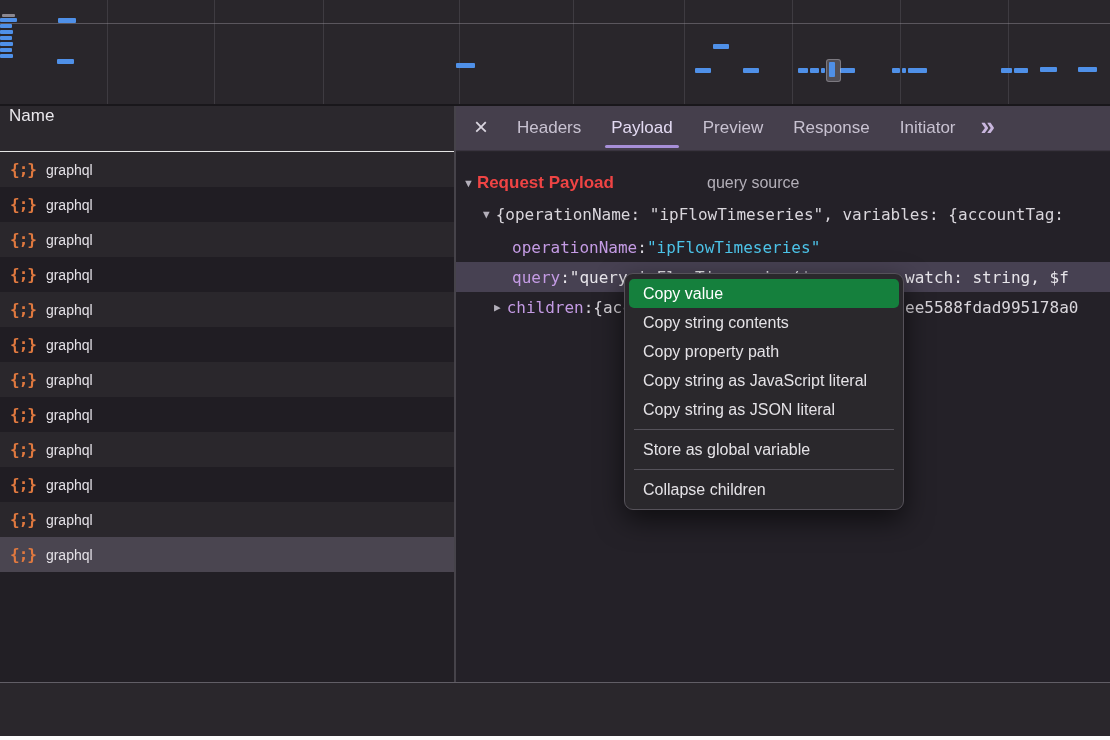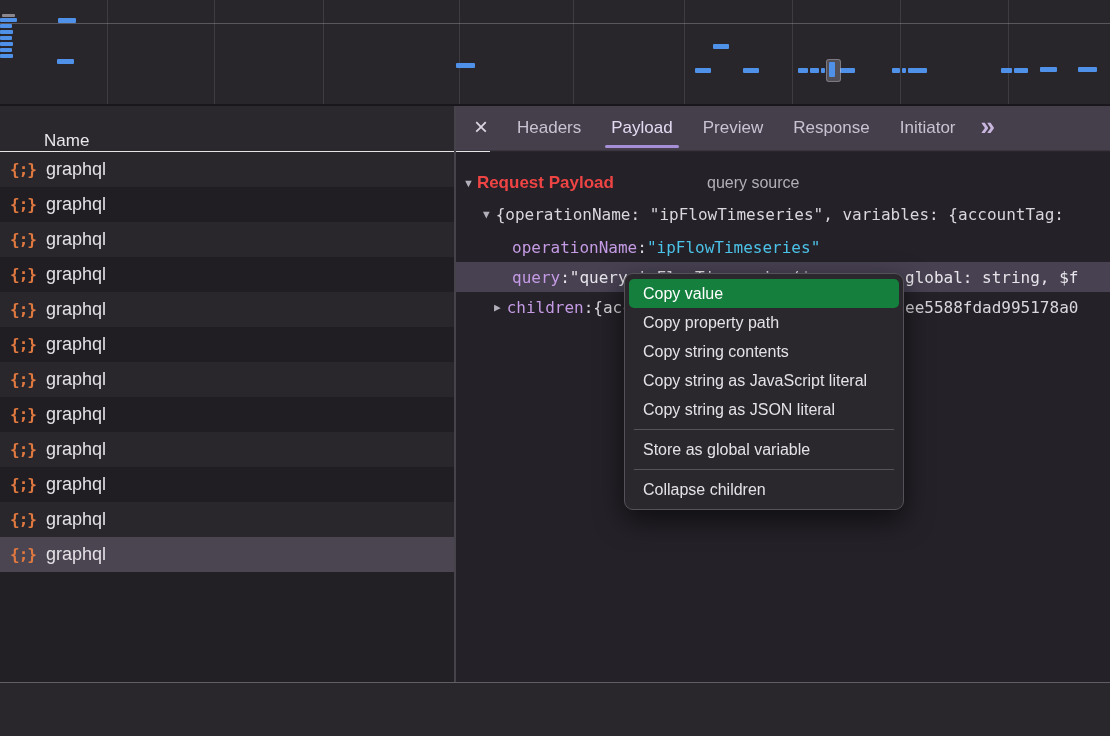--- a/index.html
+++ b/index.html
@@ -10,38 +10,38 @@
   
   .overview{position:absolute;left:0;top:0;width:1110px;height:104px;background:#29262b;border-bottom:2px solid #19171b;overflow:hidden;}
   .gridline{position:absolute;top:0;width:1px;height:104px;background:#3e3b41;}
   .ov-hline{position:absolute;left:0;top:23px;width:1110px;height:1px;background:rgba(150,147,155,0.45);}
   .bar{position:absolute;border-radius:1px;}
   .ov-marker{position:absolute;border-radius:3px;background:rgba(190,185,198,0.28);border:1px solid rgba(222,217,228,0.30);}
   .ov-marker-bar{position:absolute;border-radius:1px;}
 
   
   .name-header{position:absolute;left:0;top:106px;width:455px;height:45px;background:#2b282d;
-               border-bottom:1px solid #e5e5e5;display:flex;align-items:flex-end;padding-left:35px;}
+               border-bottom:1px solid #e5e5e5;display:flex;align-items:flex-start;}
   .name-header span{color:#e9e7ec;font-size:17px;padding-left:9px;}
   .tabbar{position:absolute;left:456px;top:106px;width:654px;height:45px;background:#453f4c;
           display:flex;align-items:center;border-bottom:1px solid #39343f;box-sizing:border-box;}
   .close-x{color:#d9d5df;font-size:24px;line-height:1;margin:0 14px 2px 18px;cursor:default;}
   .tab{position:relative;color:#c8c2d1;font-size:17px;padding:0 4px;margin:0 11px;height:44px;display:flex;align-items:center;}
   .tab.active{color:#e3daf2;}
   .tab.active::after{content:"";position:absolute;left:-2px;right:-2px;bottom:2px;height:3px;border-radius:2px;background:#a78fd8;}
   .overflow-btn{color:#c9b6de;font-size:26px;font-weight:bold;margin-left:10px;line-height:1;padding-bottom:4px;}
 
   
   .listpane{position:absolute;left:0;top:152px;width:455px;height:531px;background:#221f25;overflow:hidden;}
   .req-row{height:35px;display:flex;align-items:center;background:#2a272c;}
   .req-row.alt{background:#201d23;}
   .req-row.selected{background:#4a4550;}
   .req-icon{color:#e0793f;font-family:"DejaVu Sans Mono",monospace;font-weight:bold;font-size:16px;
             letter-spacing:-1px;margin:0 10px 0 10px;}
-  .req-label{color:#e4e1e7;font-size:18px;}
+  .req-label{color:#e4e1e7;font-size:14px;}
 
   
   .divider-v{position:absolute;left:454px;top:106px;width:2px;height:630px;background:#46434a;}
   .divider-h{position:absolute;left:0;top:682px;width:1110px;height:1px;background:#615e66;}
   .summarybar{position:absolute;left:0;top:683px;width:1110px;height:53px;background:#2a272c;}
   .page-strip{position:absolute;left:0;top:736px;width:1110px;height:4px;background:#fcfcfc;}
 
   
   .detailpane{position:absolute;left:456px;top:152px;width:654px;height:530px;background:#242128;overflow:hidden;}
   .pl-heading{position:absolute;left:0;top:16px;height:30px;display:flex;align-items:center;white-space:nowrap;}
@@ -206,42 +206,42 @@
           <span class="tr-plain">: </span>
           <span class="tr-string">"ipFlowTimeseries"</span>
       </div>
 
       <div class="tree-row selected" style="top:110px;">
         <span class="abs-seg" style="left:56px;">
           <span class="tr-key">query</span>
             <span class="tr-white">: </span>
             <span class="tr-white">"query ipFlowTimeseries($acco</span>
         </span>
-        <span class="abs-seg tr-white" style="left:449px;">global: string, $f</span>
+        <span class="abs-seg tr-white" style="left:449px;">watch: string, $f</span>
       </div>
 
       <div class="tree-row" style="top:140px;">
         <span class="abs-seg" style="left:38px;">
           <span class="tri">▶</span>
             <span class="tr-key">children</span>
             <span class="tr-plain">: </span>
             <span class="tr-plain">{accountTag: "</span>
         </span>
         <span class="abs-seg tr-plain" style="left:449px;">ee5588fdad995178a0</span>
       </div>
     </div>
 
     <div class="divider-v"></div>
     <div class="divider-h"></div>
     <div class="summarybar"></div>
 
     <div class="context-menu" id="ctx-menu">
         <div class="menu-item highlighted" style="background: #15803d;">Copy value</div>
+        <div class="menu-item">Copy string contents</div>
         <div class="menu-item">Copy property path</div>
-        <div class="menu-item">Copy string contents</div>
         <div class="menu-item">Copy string as JavaScript literal</div>
         <div class="menu-item">Copy string as JSON literal</div>
         <div class="menu-sep"></div>
         <div class="menu-item">Store as global variable</div>
         <div class="menu-sep"></div>
         <div class="menu-item">Collapse children</div>
       </div>
   </div>
   <div class="page-strip"></div>
 </div>

